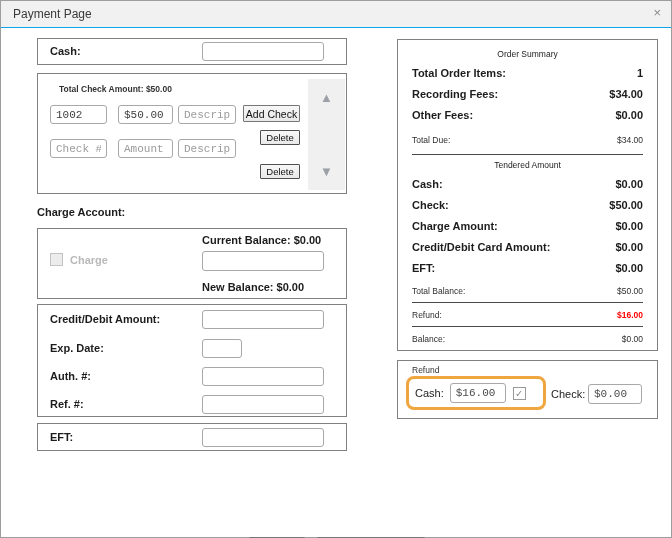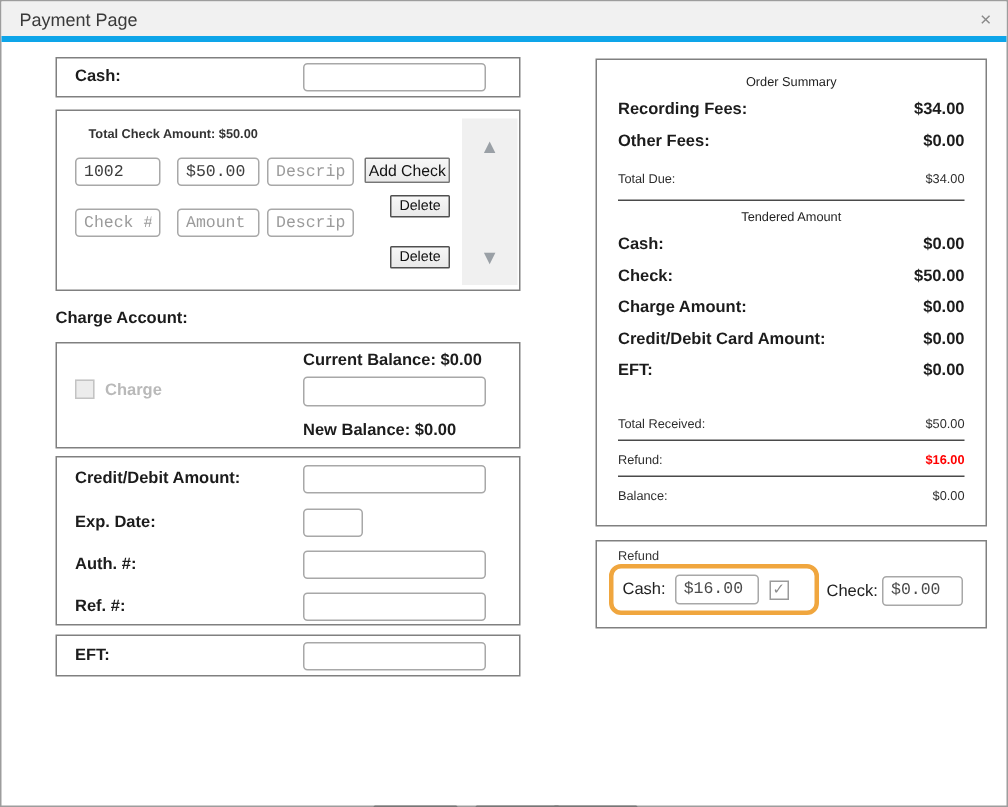--- a/index.html
+++ b/index.html
@@ -13,21 +13,21 @@
   .window {
     position: absolute; left: 0; top: 0;
     width: 672px; height: 538px;
     border: 1px solid #9d9d9d;
     background: #ffffff;
   }
   .titlebar {
     position: absolute; left: 0; top: 0; right: 0;
     height: 27px;
     background: #f1f1f1;
-    border-bottom: 4px solid #0ea5e9;
+    border-bottom: 1px solid #0ea5e9;
     display: flex; align-items: center;
     padding: 0 12px;
     font-size: 12px; color: #3a3a3a;
   }
   .close-x {
     position: absolute; right: 10px; top: 5px;
     font-size: 13px; color: #8a8a8a; cursor: pointer;
     line-height: 14px;
   }
   .groupbox {
@@ -149,20 +149,24 @@
 
   <div class="groupbox" style="left:36px; top:422px; width:310px; height:28px;">
     <span class="lbl" style="left:12px; top:7px;">EFT:</span>
     <input class="inp" style="left: 164px; top: 4px; width: 122px;" value="">
   </div>
 
   <div class="groupbox summary" style="left:396px; top:38px; width:261px; height:312px;">
     <div class="sum-title">Order Summary</div>
 
     <div class="sum-row">
+      <span class="l">Total Order Items:</span>
+      <span class="v">1</span>
+    </div>
+    <div class="sum-row">
       <span class="l">Recording Fees:</span>
       <span class="v">$34.00</span>
     </div>
     <div class="sum-row">
       <span class="l">Other Fees:</span>
       <span class="v">$0.00</span>
     </div>
 
     <div class="sum-small" style="padding:10px 0 9px 0;">
       <span>Total Due:</span>
@@ -188,21 +192,21 @@
       <span class="v">$0.00</span>
     </div>
     <div class="sum-row">
       <span class="l">EFT:</span>
       <span class="v">$0.00</span>
     </div>
 
     <div class="tendered-gap"></div>
 
     <div class="sum-small">
-      <span>Total Received:</span>
+      <span>Total Balance:</span>
       <span>$50.00</span>
     </div>
     <div class="sum-small sep-top">
       <span>Refund:</span>
       <span class="red-val">$16.00</span>
     </div>
     <div class="sum-small sep-top">
       <span>Balance:</span>
       <span>$0.00</span>
     </div>

